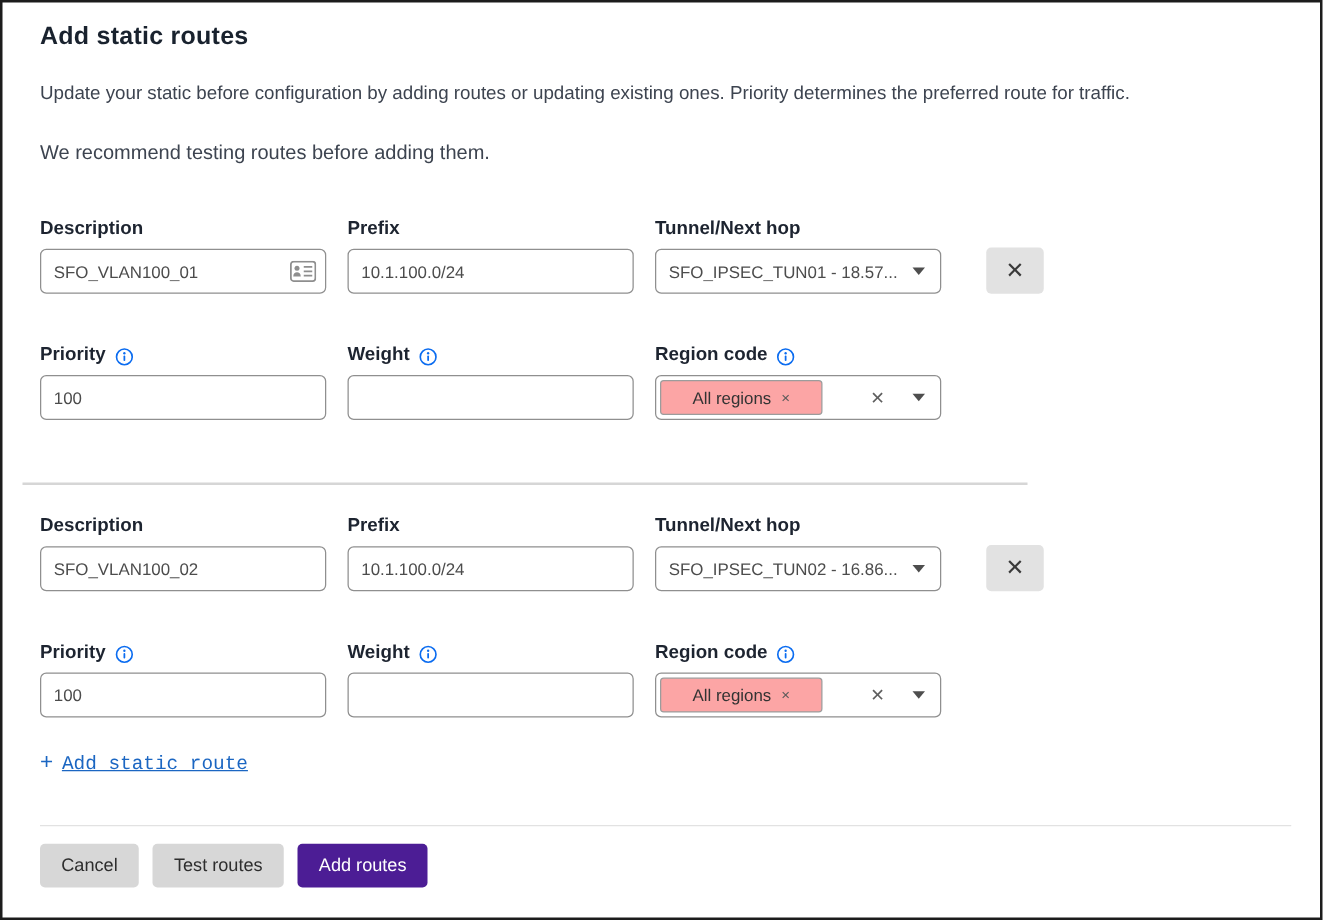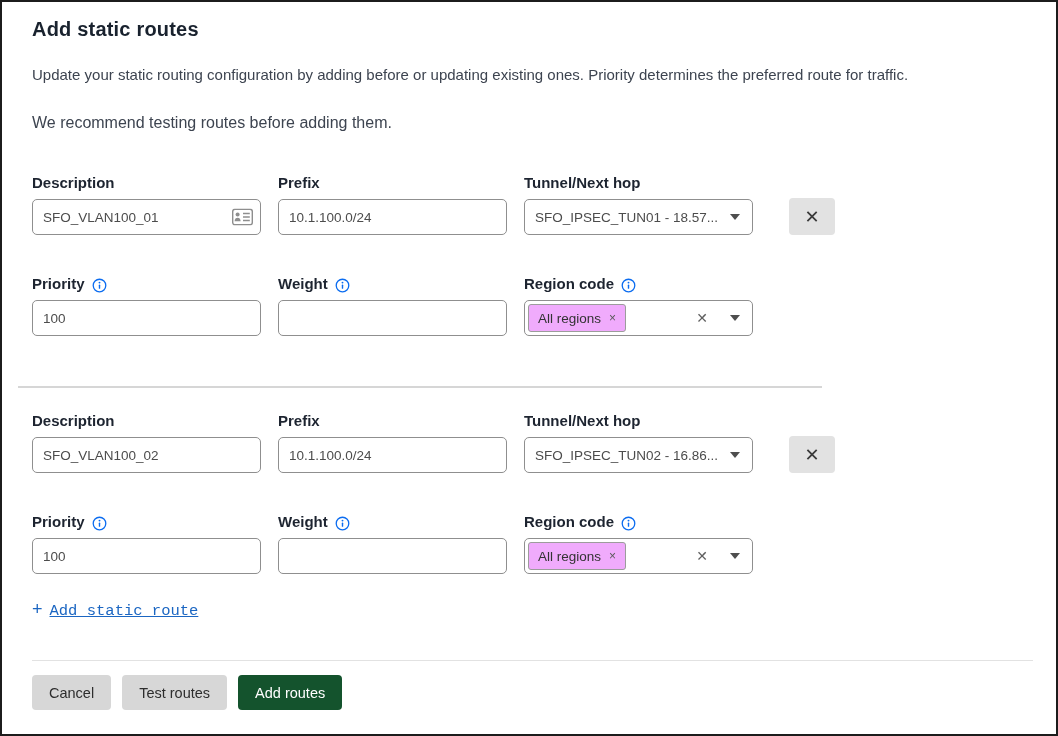--- a/index.html
+++ b/index.html
@@ -74,22 +74,22 @@
 
   .multiselect-box {
     width: 100%; height: 36px;
     border: 1px solid #8f8f8f; border-radius: 5px;
     background: #fff; cursor: pointer;
     display: flex; align-items: center;
     padding: 0 12px 0 3px;
   }
   .tag {
     display: inline-flex; align-items: center; gap: 8px;
-    background: #f0abfc; border: 1px solid #9c9c9c;
-    border-radius: 3px; height: 28px; padding: 0 9px;
+    background: #fca5a5; border: 1px solid #9c9c9c;
+    border-radius: 3px; height: 28px; padding: 0 25px;
     font-size: 13.5px; color: #333;
   }
   .tag-x { font-size: 12px; color: #5a5a5a; cursor: pointer; }
   .ms-spacer { flex: 1; }
   .clear-x { font-size: 14px; color: #5f5f5f; cursor: pointer; margin-right: 14px; }
 
   .remove-btn {
     width: 46px; height: 37px; flex: none;
     margin-left: 19px;
     background: #e2e2e2; border: none; border-radius: 4px;
@@ -119,29 +119,29 @@
     display: flex; gap: 11px;
   }
   .btn {
     height: 35px; border: none; border-radius: 4px;
     font-family: "Liberation Sans", sans-serif;
     font-size: 14.5px; cursor: pointer;
     display: inline-flex; align-items: center; justify-content: center;
     padding: 0 17px;
   }
   .btn-secondary { background: #d7d7d7; color: #2d2d2d; }
-  .btn-primary   { background: #14532d; color: #ffffff; }
+  .btn-primary   { background: #4c1d95; color: #ffffff; }
 </style>
 </head>
 <body>
 
 <div class="dialog">
 
   <h1 class="page-title">Add static routes</h1>
-  <p class="intro">Update your static routing configuration by adding before or updating existing ones. Priority determines the preferred route for traffic.</p>
+  <p class="intro">Update your static before configuration by adding routes or updating existing ones. Priority determines the preferred route for traffic.</p>
   <p class="note">We recommend testing routes before adding them.</p>
 
   <div class="route-section first">
     <div class="field-row">
       <div class="field">
         <div class="field-label">
           <span>Description</span>
         </div>
         <div class="input-wrap">
           <input class="text-input" type="text" value="SFO_VLAN100_01" style="">

